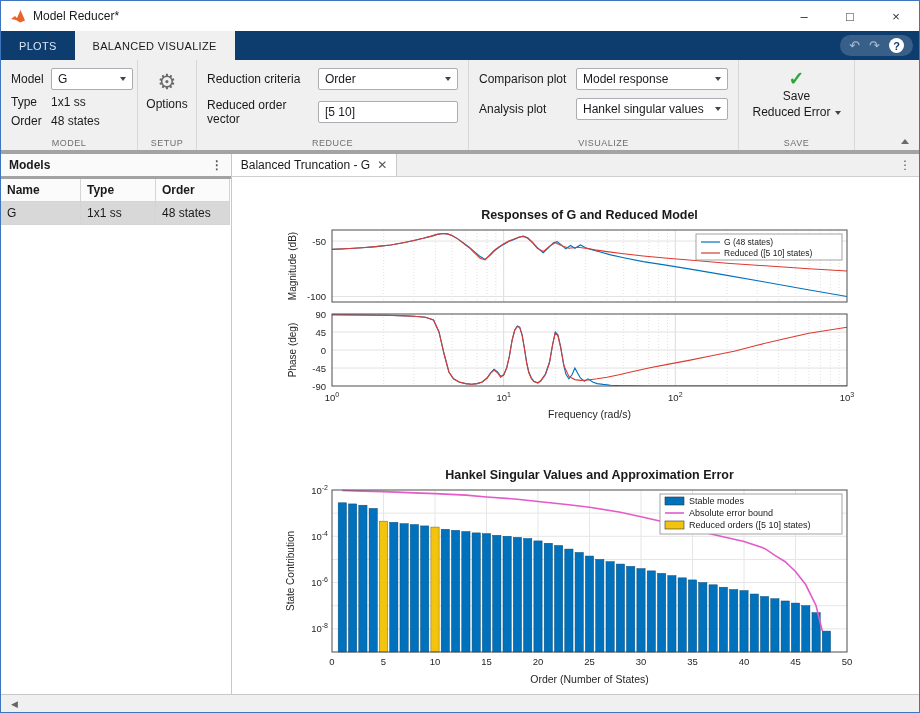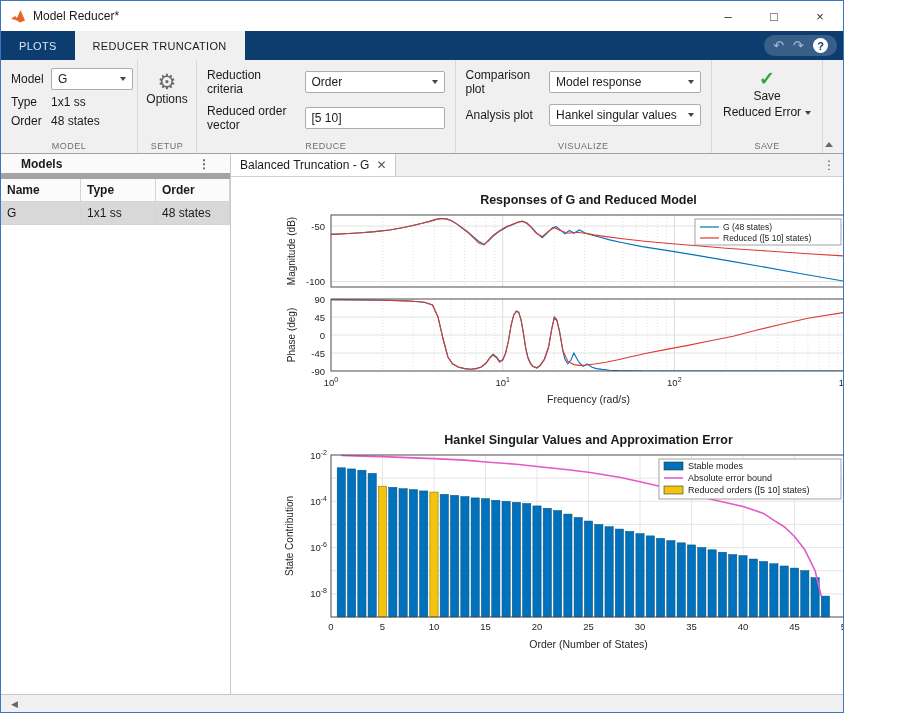--- a/index.html
+++ b/index.html
@@ -1,79 +1,79 @@
 <!DOCTYPE html>
 <html><head>
 <meta charset="utf-8">
 <style>
   * { margin:0; padding:0; box-sizing:border-box; }
   html,body { width:920px; height:713px; overflow:hidden; }
   body { font-family:"Liberation Sans", sans-serif; font-size:12px; color:#1a1a1a; background:#fff; }
   svg { font-family:"Liberation Sans", sans-serif; display:block; }
 
-  .app { width:844px; height:713px; border:1px solid #3f75bd; display:flex; flex-direction:column; background:#fff; }
+  .app { width:920px; height:713px; border:1px solid #3f75bd; display:flex; flex-direction:column; background:#fff; }
 
   
   .titlebar { height:30px; background:#fff; display:flex; align-items:center; flex:0 0 auto; }
   .ml-icon { width:18px; height:18px; margin:0 6px 0 8px; display:flex; align-items:center; justify-content:center; }
   .title-text { font-size:12px; color:#1a1a1a; }
   .win-controls { margin-left:auto; display:flex; height:30px; }
   .win-btn { width:46px; height:30px; display:flex; align-items:center; justify-content:center; font-size:13px; color:#333; cursor:default; }
 
   
   .tabstrip { height:29px; background:#0d3c6e; display:flex; align-items:stretch; position:relative; flex:0 0 auto; }
   .ts-tab { padding:0 18px; display:flex; align-items:center; font-size:11px; letter-spacing:.3px; color:#dbe6f5; cursor:default; }
   .ts-tab.active { background:#f0f0f0; color:#1a1a1a; }
   .qat { position:absolute; right:6px; top:4px; height:21px; background:rgba(255,255,255,.18); border-radius:11px; display:flex; align-items:center; gap:9px; padding:0 9px; }
   .qat .arr { color:#a7bcd8; font-size:13px; line-height:1; }
   .help-circle { width:15px; height:15px; border-radius:50%; background:#fff; color:#0d3c6e; font-weight:bold; font-size:11px; display:flex; align-items:center; justify-content:center; }
 
   
-  .toolbar { height:94px; background:#f0f0f0; border-bottom:1px solid #a3a3a3; display:flex; flex:0 0 auto; position:relative; }
+  .toolbar { height:94px; background:#f0f0f0; border-bottom:4px solid #a3a3a3; display:flex; flex:0 0 auto; position:relative; }
   .section { position:relative; padding:8px 10px 16px 10px; border-right:1px solid #d8d8d8; }
   .section-label { position:absolute; bottom:2px; left:0; right:0; text-align:center; font-size:9px; color:#6e6e6e; letter-spacing:.5px; }
   .sec-model { width:137px; }
   .sec-setup { width:59px; display:flex; flex-direction:column; align-items:center; }
   .sec-reduce { width:272px; }
   .sec-visualize { width:270px; }
   .sec-save { width:116px; display:flex; flex-direction:column; align-items:center; justify-content:flex-start; padding-top:9px; }
   .sec-fill { flex:1; border-right:none; }
   .kv { display:grid; grid-template-columns:40px 82px; row-gap:5px; align-items:center; }
   .kv .lbl { color:#1a1a1a; }
   .rowpair { display:grid; grid-template-columns:auto 140px; column-gap:8px; row-gap:8px; align-items:center; }
   .rowpair2 { display:grid; grid-template-columns:auto 152px; column-gap:8px; row-gap:8px; align-items:center; }
   .combo { height:22px; background:#fff; border:1px solid #abadb3; border-radius:2px; display:flex; align-items:center; justify-content:space-between; padding:0 6px; cursor:default; }
   .combo .caret { width:0; height:0; border-left:3.5px solid transparent; border-right:3.5px solid transparent; border-top:4px solid #444; margin-left:6px; flex:0 0 auto; }
   .combo .val { white-space:nowrap; overflow:hidden; }
   .textinput { height:22px; width:140px; background:#fff; border:1px solid #abadb3; border-radius:2px; padding:0 6px; font-family:"Liberation Sans",sans-serif; font-size:12px; color:#1a1a1a; }
   .gear { font-size:21px; color:#6a6a6a; line-height:1; margin-top:3px; }
-  .opt-label { }
+  .opt-label { margin-top:5px; }
   .save-check { font-size:19px; font-weight:bold; color:#2fa63c; line-height:1; }
   .save-line { text-align:center; line-height:1.35; }
   .save-caret { display:inline-block; width:0; height:0; border-left:3.5px solid transparent; border-right:3.5px solid transparent; border-top:4px solid #444; margin-left:4px; vertical-align:middle; }
   .collapse-arrow { position:absolute; right:10px; bottom:6px; width:0; height:0; border-left:4px solid transparent; border-right:4px solid transparent; border-bottom:5px solid #6a6a6a; }
 
   
   .main { flex:1 1 auto; display:flex; min-height:0; }
   .left-panel { width:231px; border-right:1px solid #c8c8c8; display:flex; flex-direction:column; background:#fff; }
-  .panel-header { height:25px; display:flex; align-items:center; justify-content:space-between; padding:0 20px; font-weight:bold; border-bottom:6px solid #a3a3a3; background:#fafafa; }
+  .panel-header { height:25px; display:flex; align-items:center; justify-content:space-between; padding:0 8px; font-weight:bold; border-bottom:3px solid #a3a3a3; background:#fafafa; }
   .dots { color:#555; font-size:12px; cursor:default; }
   .mtable { display:grid; grid-template-columns:80px 75px 74px; }
   .mcell { height:23px; display:flex; align-items:center; padding:0 6px; border-right:1px solid #d4d4d4; border-bottom:1px solid #d4d4d4; white-space:nowrap; overflow:hidden; }
   .mhead { font-weight:bold; background:#fbfbfb;text-align:center; }
   .mrow-selected { background:#d8d8d8; }
 
   .doc-area { flex:1 1 auto; display:flex; flex-direction:column; min-width:0; background:#3b82f6; }
   .doc-tabbar { height:23px; background:#f0f0f0; border-bottom:1px solid #cfcfcf; display:flex; align-items:stretch; }
   .doc-tab { background:#fff; border-right:1px solid #c8c8c8; display:flex; align-items:center; gap:7px; padding:0 9px; font-size:12px; }
   .doc-tab .x { color:#555; font-size:12px; cursor:default; }
   .doc-tabbar .dots { margin-left:auto; display:flex; align-items:center; padding:0 8px; }
   .charts { flex:1 1 auto; background:#fff; overflow:hidden; }
-  .fig1 { margin-top:12px;text-align:center; }
-  .fig2 { margin-top:8px;text-decoration:underline; }
+  .fig1 { margin-top:27px;text-align:center; }
+  .fig2 { margin-top:28px;text-decoration:underline; }
 
   
   .statusbar { height:18px; background:#f0f0f0; border-top:1px solid #c8c8c8; display:flex; align-items:center; padding:0 4px; flex:0 0 auto; }
   .scroll-left { font-size:9px; color:#666; padding:0 6px; }
 </style>
 </head>
 <body>
 
 <div class="app">
 
@@ -87,21 +87,21 @@
     <span class="title-text">Model Reducer*</span>
     <div class="win-controls">
       <span class="win-btn">–</span>
       <span class="win-btn">□</span>
       <span class="win-btn close">×</span>
     </div>
   </div>
 
   <div class="tabstrip">
     <div class="ts-tab">PLOTS</div>
-    <div class="ts-tab active">REDUCER TRUNCATION</div>
+    <div class="ts-tab active">BALANCED VISUALIZE</div>
     <div class="qat">
       <span class="arr">↶</span>
       <span class="arr">↷</span>
       <span class="help-circle">?</span>
     </div>
   </div>
 
   <div class="toolbar">
 
     <div class="section sec-model">

